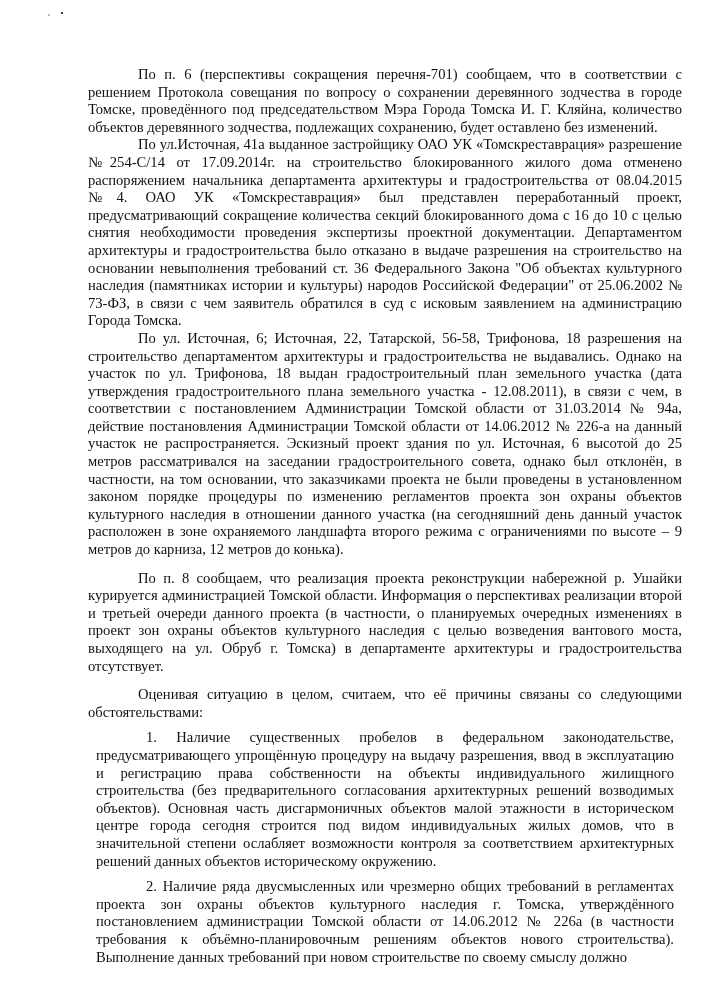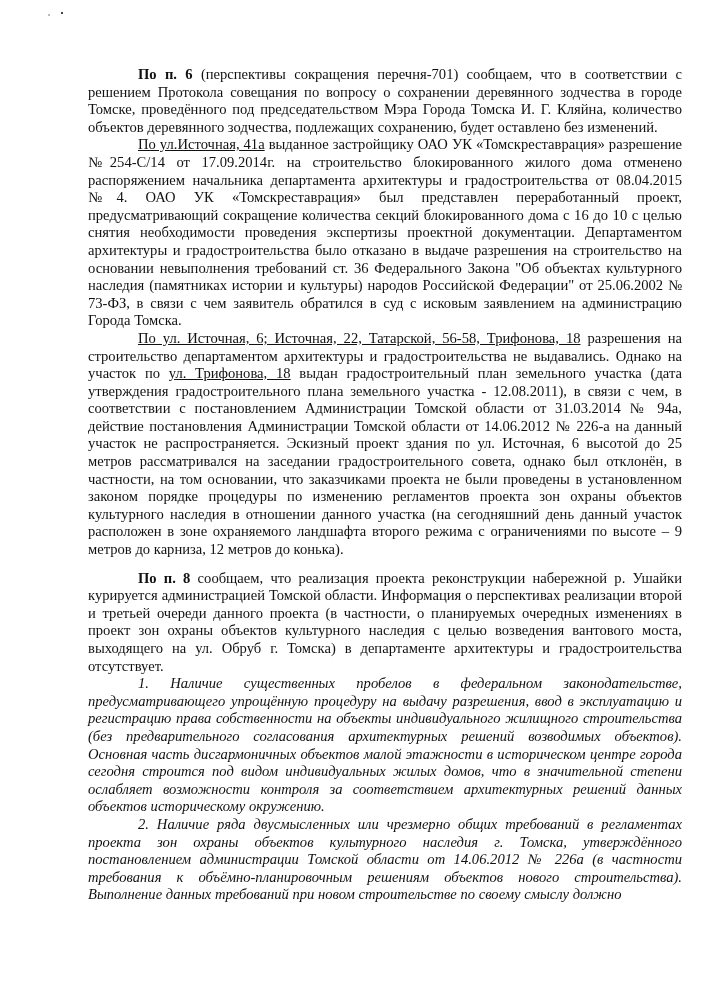--- a/index.html
+++ b/index.html
@@ -23,49 +23,49 @@
       line-height: 17.6px;
       color: #111111;
       text-align: justify;
     }
     .para {
       margin: 0;
       text-indent: 50px;
     }
     .gap-lg { margin-top: 18px; }
     .gap-xl { margin-top: 11px; }
-    .bold { font-weight: bold; }
-    .ul { text-decoration: underline; }
+    .bold { font-weight: normal; }
+    .ul { }
     .scan-mark {
       position: absolute;
       width: 2px;
       height: 2px;
       background: #444;
     }
     .list-item {
-      margin: 0;
+      margin: 8px;
       text-indent: 50px;
-      font-style: italic;
     }
   </style>
 </head>
 <body>
 
 <div class="scan-mark" style="left:48px; top:14px; background:#bbb;"></div>
 <div class="scan-mark" style="left:61px; top:12px;"></div>
 
 <div class="page">
 
   <p class="para"><span class="bold">По п. 6</span><span> (перспективы сокращения  перечня-701) сообщаем, что в соответствии с решением Протокола совещания по вопросу о сохранении деревянного зодчества в городе Томске, проведённого под председательством Мэра Города Томска И. Г. Кляйна, количество объектов деревянного зодчества, подлежащих сохранению,  будет оставлено без изменений.</span></p>
 
 
   <p class="para"><span class="ul">По  ул.Источная,  41а</span><span> выданное застройщику ОАО УК «Томскреставрация» разрешение №254-С/14 от 17.09.2014г. на строительство блокированного жилого  дома отменено распоряжением начальника департамента архитектуры и градостроительства от 08.04.2015 №4. ОАО УК «Томскреставрация» был представлен переработанный проект, предусматривающий сокращение количества секций блокированного дома с 16 до 10 с целью снятия необходимости проведения экспертизы проектной документации. Департаментом архитектуры и градостроительства было отказано в выдаче разрешения на строительство на основании невыполнения требований ст. 36 Федерального Закона "Об объектах культурного наследия (памятниках истории и культуры) народов Российской Федерации" от 25.06.2002 № 73-ФЗ, в связи с чем заявитель обратился в суд с исковым заявлением на администрацию Города Томска.</span></p>
 
   <p class="para"><span class="ul">По ул. Источная, 6; Источная, 22, Татарской, 56-58, Трифонова, 18</span><span>  разрешения на строительство департаментом архитектуры и градостроительства не выдавались. Однако на участок по </span><span class="ul">ул. Трифонова, 18</span><span> выдан градостроительный план земельного участка (дата утверждения градостроительного плана земельного участка - 12.08.2011), в связи с чем, в соответствии с постановлением Администрации Томской области от 31.03.2014 № 94а, действие постановления Администрации Томской области от 14.06.2012 № 226-а на данный участок не распространяется. Эскизный проект здания по ул. Источная, 6 высотой до 25 метров рассматривался на заседании градостроительного совета, однако был отклонён, в частности, на том основании, что заказчиками проекта не были проведены в установленном законом порядке процедуры по изменению регламентов проекта зон охраны объектов культурного наследия в отношении данного участка (на сегодняшний день данный участок расположен в  зоне охраняемого ландшафта второго режима с ограничениями по высоте – 9 метров до карниза, 12 метров до конька).</span></p>
 
   <p class="para gap-xl"><span class="bold">По п. 8</span><span> сообщаем, что реализация проекта реконструкции набережной р. Ушайки курируется администрацией Томской области. Информация о перспективах реализации второй и третьей очереди данного проекта (в частности, о планируемых очередных изменениях в проект зон охраны объектов культурного наследия с целью возведения вантового моста, выходящего на ул. Обруб г. Томска) в департаменте архитектуры и градостроительства отсутствует.</span></p>
 
+  <p class="para gap-xl"><span>Оценивая ситуацию в целом, считаем, что её причины связаны со следующими обстоятельствами:</span></p>
 
   <p class="list-item"><span>1.</span><span> Наличие существенных пробелов в федеральном законодательстве, предусматривающего упрощённую процедуру на выдачу разрешения, ввод в эксплуатацию и регистрацию права собственности на объекты индивидуального жилищного строительства (без предварительного согласования архитектурных решений возводимых объектов). Основная часть дисгармоничных объектов малой этажности в историческом центре города сегодня строится под видом индивидуальных жилых домов, что в значительной степени ослабляет возможности контроля за соответствием архитектурных решений данных объектов историческому окружению.</span></p>
 
   <p class="list-item"><span>2.</span><span> Наличие ряда двусмысленных или чрезмерно общих требований в регламентах проекта зон охраны объектов культурного наследия г. Томска, утверждённого постановлением администрации Томской области от 14.06.2012 № 226а (в частности требования к объёмно-планировочным решениям объектов нового строительства). Выполнение данных требований при новом строительстве по своему смыслу должно</span></p>
 
 </div>
 
 </body></html>

